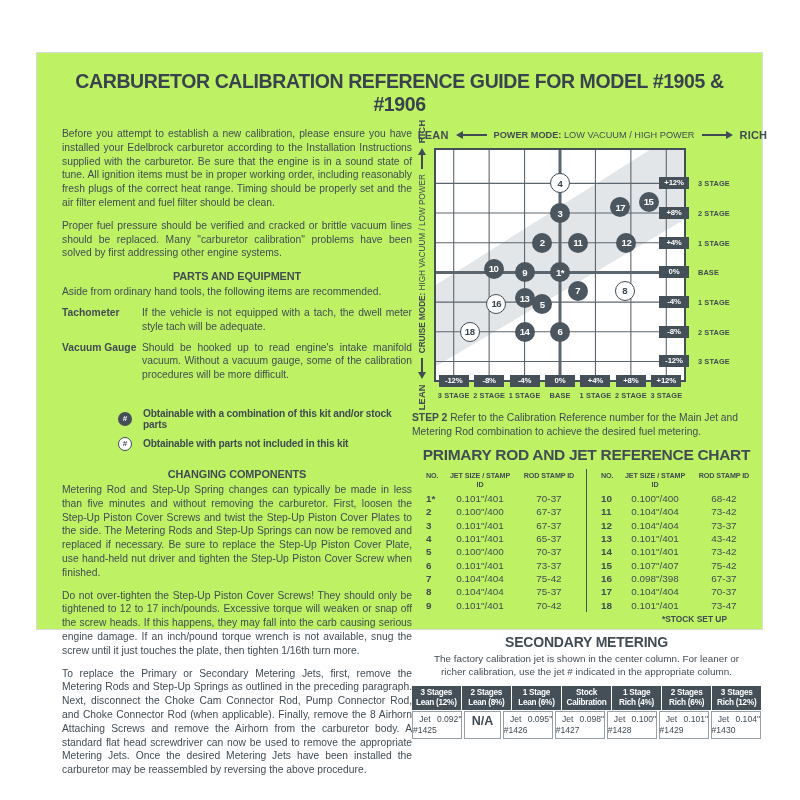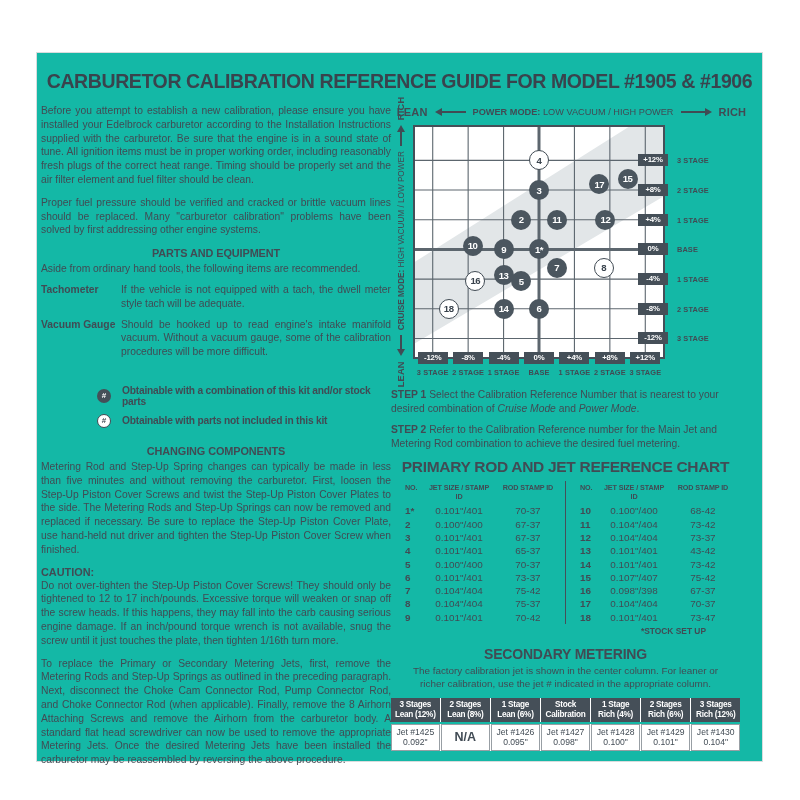--- a/index.html
+++ b/index.html
@@ -1,18 +1,18 @@
 <!DOCTYPE html>
 <html><head>
 <meta charset="utf-8">
 <style>
   html,body{margin:0;padding:0;background:#ffffff;width:800px;height:800px;overflow:hidden;
     font-family:"Liberation Sans", sans-serif;color:#414b54;}
-  .sheet{position:absolute;left:36px;top:52px;width:727px;height:710px;background:#14b8a6;
-    border:1px solid #d9dcdd;box-sizing:border-box;padding:10px 4px;}
+  .sheet{position:absolute;left:36px;top:52px;width:727px;height:578px;background:#bef264;
+    border:1px solid #d9dcdd;box-sizing:border-box;padding:10px 25px;}
   .doc-title{text-align:center;font-size:19.5px;font-weight:bold;letter-spacing:-0.4px;
     color:#39434d;margin:7px 0 11px 0;}
   .columns{display:flex;gap:0;}
   .col-left{width:350px;flex:0 0 350px;}
   .col-right{width:349px;flex:0 0 349px;position:relative;}
   p.body{font-size:10.3px;line-height:1.34;text-align:justify;margin:0 0 9px 0;}
   .sec-head{font-size:10.9px;font-weight:bold;text-align:center;margin:10px 0 3px 0;letter-spacing:-0.1px;}
   .def-row{display:flex;margin:0 0 7px 0;}
   .def-term{flex:0 0 80px;font-weight:bold;font-size:10.3px;line-height:1.34;}
   .def-desc{flex:1;font-size:10.3px;line-height:1.34;text-align:justify;}
@@ -62,21 +62,21 @@
   .c-mid{text-align:center;}
   .c-rod{text-align:center;}
   .footnote{font-size:8.4px;font-weight:bold;text-align:right;padding-right:34px;margin-top:2px;}
 
   .sm-title{font-size:14px;font-weight:bold;text-align:center;margin:10px 0 3px 0;letter-spacing:-0.2px;}
   .sm-desc{font-size:9.9px;line-height:1.3;text-align:center;margin:0 auto 7px auto;max-width:332px;}
   .sm-table{display:grid;grid-template-columns:repeat(7,1fr);gap:1.5px;background:#fff;}
   .sm-th{background:#454f58;color:#fff;font-size:8.2px;font-weight:bold;text-align:center;
     line-height:1.18;padding:2.5px 0;letter-spacing:-0.25px;}
   .sm-td{background:#fff;border:1px solid #989fa4;font-size:8.6px;text-align:center;line-height:1.25;
-    padding:2px 0;display:flex;flex-direction:column;justify-content:center;}
+    padding:2px 0;display:flex;flex-direction:row;justify-content:center;}
   .sm-na{font-size:12.5px;font-weight:bold;}
 </style>
 </head>
 <body>
 
 <div class="sheet">
 
   <div class="doc-title">CARBURETOR CALIBRATION REFERENCE GUIDE FOR MODEL #1905 &amp; #1906</div>
 
   <div class="columns">
@@ -104,21 +104,20 @@
         </div>
         <div class="legend-row">
           <span class="sym sym-open">#</span>
           <span class="legend-text">Obtainable with parts not included in this kit</span>
         </div>
       </div>
 
       <div class="sec-head" style="margin-top:17px">CHANGING COMPONENTS</div>
       <p class="body">Metering Rod and Step-Up Spring changes can typically be made in less than five minutes and without removing the carburetor. First, loosen the Step-Up Piston Cover Screws and twist the Step-Up Piston Cover Plates to the side. The Metering Rods and Step-Up Springs can now be removed and replaced if necessary. Be sure to replace the Step-Up Piston Cover Plate, use hand-held nut driver and tighten the Step-Up Piston Cover Screw when finished.</p>
 
-      <div class="caution-label">CAUTION:</div>
       <p class="body">Do not over-tighten the Step-Up Piston Cover Screws! They should only be tightened to 12 to 17 inch/pounds. Excessive torque will weaken or snap off the screw heads. If this happens, they may fall into the carb causing serious engine damage. If an inch/pound torque wrench is not available, snug the screw until it just touches the plate, then tighten 1/16th turn more.</p>
       <p class="body">To replace the Primary or Secondary Metering Jets, first, remove the Metering Rods and Step-Up Springs as outlined in the preceding paragraph. Next, disconnect the Choke Cam Connector Rod, Pump Connector Rod, and Choke Connector Rod (when applicable). Finally, remove the 8 Airhorn Attaching Screws and remove the Airhorn from the carburetor body. A standard flat head screwdriver can now be used to remove the appropriate Metering Jets. Once the desired Metering Jets have been installed the carburetor may be reassembled by reversing the above procedure.</p>
     </div>
 
     <div class="col-right">
 
       <div class="chart-top-label">
         <span class="axis-strong">LEAN</span>
         <span class="arr">
             <span class="head-l"></span>
@@ -188,21 +187,20 @@
             <div class="stage-lab" style="left: 128px; top: 243px; width: 40px; text-align: center;">BASE</div>
             <div class="tickbox" style="left: 168.429px; top: 227px;">+4%</div>
             <div class="stage-lab" style="left: 163.429px; top: 243px; width: 40px; text-align: center;">1 STAGE</div>
             <div class="tickbox" style="left: 203.857px; top: 227px;">+8%</div>
             <div class="stage-lab" style="left: 198.857px; top: 243px; width: 40px; text-align: center;">2 STAGE</div>
             <div class="tickbox" style="left: 239.286px; top: 227px;">+12%</div>
             <div class="stage-lab" style="left: 234.286px; top: 243px; width: 40px; text-align: center;">3 STAGE</div>
           </div>
       </div>
 
-      <p class="step"><b>STEP 1</b><span> Select the Calibration Reference Number that is nearest to your desired combination of </span><i>Cruise Mode</i><span> and </span><i>Power Mode</i><span>.</span></p>
       <p class="step"><b>STEP 2</b><span> Refer to the Calibration Reference number for the Main Jet and Metering Rod combination to achieve the desired fuel metering.</span></p>
 
       <div class="ptable-title">PRIMARY ROD AND JET REFERENCE CHART</div>
 
       <div class="ptable">
         <div class="phalf" id="phalf-left">
           <div class="pth c-no">NO.</div>
           <div class="pth c-mid">JET SIZE / STAMP ID</div>
           <div class="pth c-rod">ROD STAMP ID</div>
         <div class="ptd c-no">1*</div>

